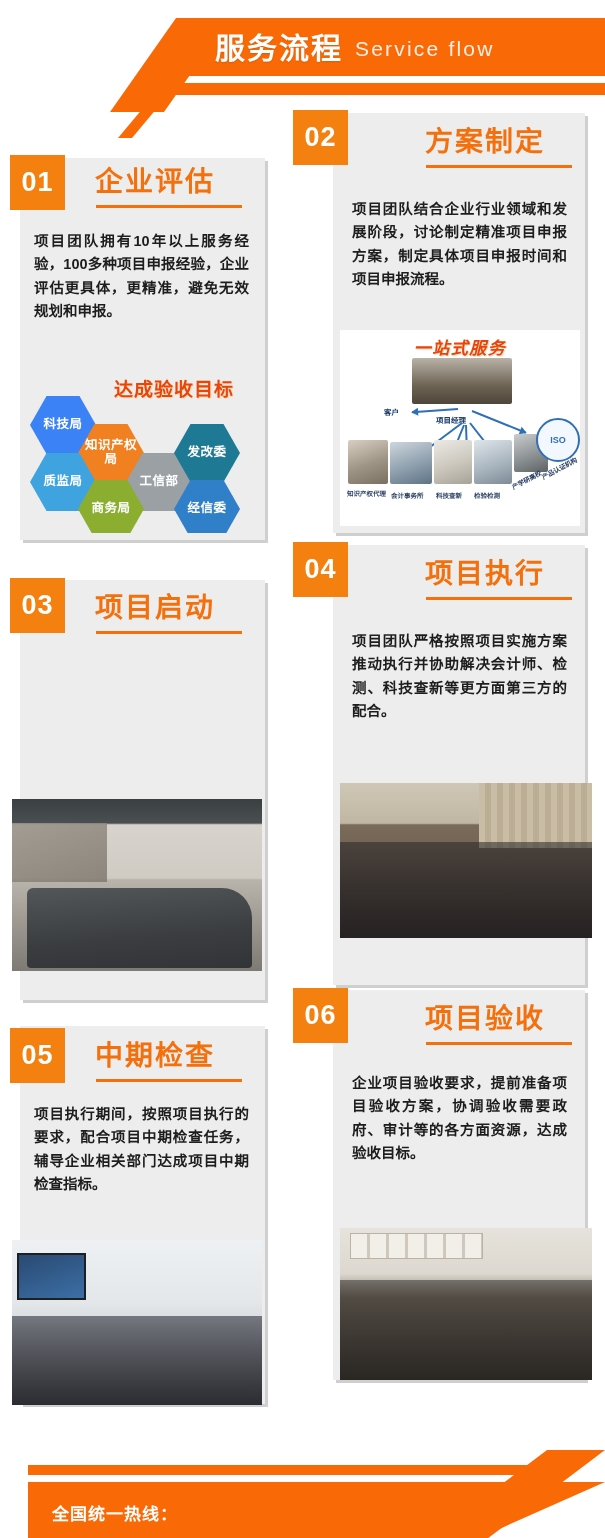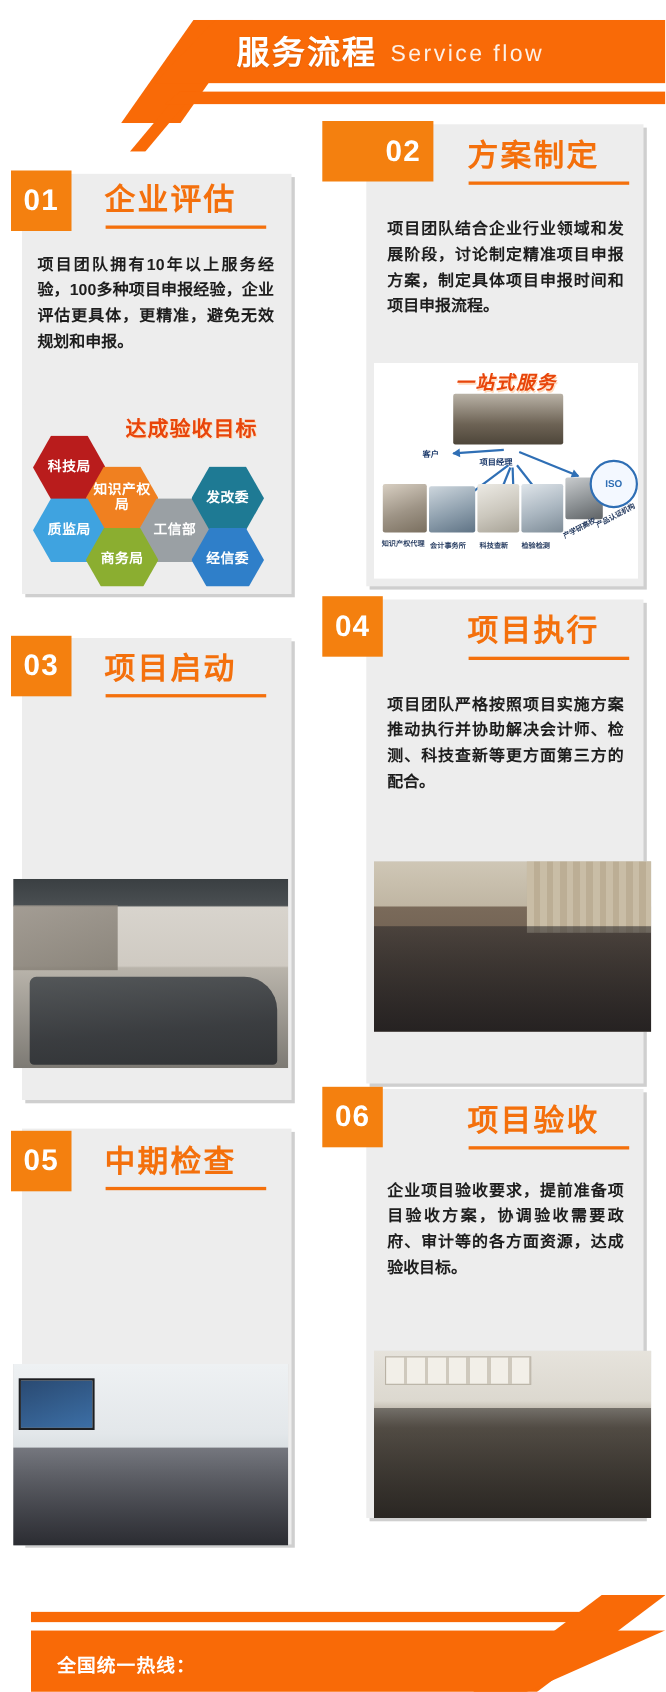--- a/index.html
+++ b/index.html
@@ -216,21 +216,21 @@
 
   <div class="card" style="left:20px;top:158px;width:245px;height:382px;"></div>
   <div class="num-badge" style="left:10px;top:155px;">01</div>
   <div class="card-title" style="left:95px;top:168px;">企业评估</div>
   <div class="title-rule" style="left:96px;top:205px;width:146px;"></div>
   <div class="card-body" style="left:34px;top:230px;width:215px;">项目团队拥有10年以上服务经验，100多种项目申报经验，企业评估更具体，更精准，避免无效规划和申报。</div>
 
   <div class="hexwrap" style="left:22px;top:368px;width:240px;height:165px;">
     <div class="hex-title" style="left:92px;top:6px;">达成验收目标</div>
 
-    <div class="hex" style="left:8px;top:28px;background:#b91c1c;">
+    <div class="hex" style="left:8px;top:28px;background:#3b82f6;">
       <span>科技局</span>
     </div>
     <div class="hex" style="left:56px;top:56px;background:#F08020;">
       <span>知识产权局</span>
     </div>
     <div class="hex" style="left:8px;top:85px;background:#3FA3E0;">
       <span>质监局</span>
     </div>
     <div class="hex" style="left:104px;top:85px;background:#9AA0A4;">
       <span>工信部</span>
@@ -240,21 +240,21 @@
     </div>
     <div class="hex" style="left:152px;top:56px;background:#1E7A94;">
       <span>发改委</span>
     </div>
     <div class="hex" style="left:152px;top:112px;background:#2F7FC9;">
       <span>经信委</span>
     </div>
   </div>
 
   <div class="card right" style="left:333px;top:113px;width:252px;height:420px;"></div>
-  <div class="num-badge" style="left:293px;top:110px;padding-left:46px;">02</div>
+  <div class="num-badge" style="left:293px;top:110px;">02</div>
   <div class="card-title" style="left:425px;top:128px;">方案制定</div>
   <div class="title-rule" style="left:426px;top:165px;width:146px;"></div>
   <div class="card-body" style="left:352px;top:198px;width:215px;">项目团队结合企业行业领域和发展阶段，讨论制定精准项目申报方案，制定具体项目申报时间和项目申报流程。</div>
 
   <div class="oss" style="left:340px;top:330px;width:240px;height:196px;">
     <div class="oss-title">一站式服务</div>
 
     <div class="oss-photo" style="left:72px;top:28px;width:100px;height:46px;
          background:linear-gradient(180deg,#b9b2a6,#6d6355 60%,#4e463a);"></div>
 
@@ -304,20 +304,21 @@
   <div class="card-body" style="left:352px;top:630px;width:215px;">项目团队严格按照项目实施方案推动执行并协助解决会计师、检测、科技查新等更方面第三方的配合。</div>
 
   <div class="media" style="left:340px;top:783px;width:252px;height:155px;">
     <div class="photo ph-meet"></div>
   </div>
 
   <div class="card" style="left:20px;top:1026px;width:245px;height:378px;"></div>
   <div class="num-badge" style="left:10px;top:1028px;">05</div>
   <div class="card-title" style="left:95px;top:1042px;">中期检查</div>
   <div class="title-rule" style="left:96px;top:1079px;width:146px;"></div>
+  <div class="card-body" style="left:34px;top:1103px;width:215px;">项目执行期间，按照项目执行的要求，配合项目中期检查任务，辅导企业相关部门达成项目中期检查指标。</div>
 
   <div class="media" style="left:12px;top:1240px;width:250px;height:165px;">
     <div class="photo ph-lobby"></div>
   </div>
 
   <div class="card right" style="left:333px;top:990px;width:252px;height:390px;"></div>
   <div class="num-badge" style="left:293px;top:988px;">06</div>
   <div class="card-title" style="left:425px;top:1005px;">项目验收</div>
   <div class="title-rule" style="left:426px;top:1042px;width:146px;"></div>
   <div class="card-body" style="left:352px;top:1072px;width:215px;">企业项目验收要求，提前准备项目验收方案，协调验收需要政府、审计等的各方面资源，达成验收目标。</div>

